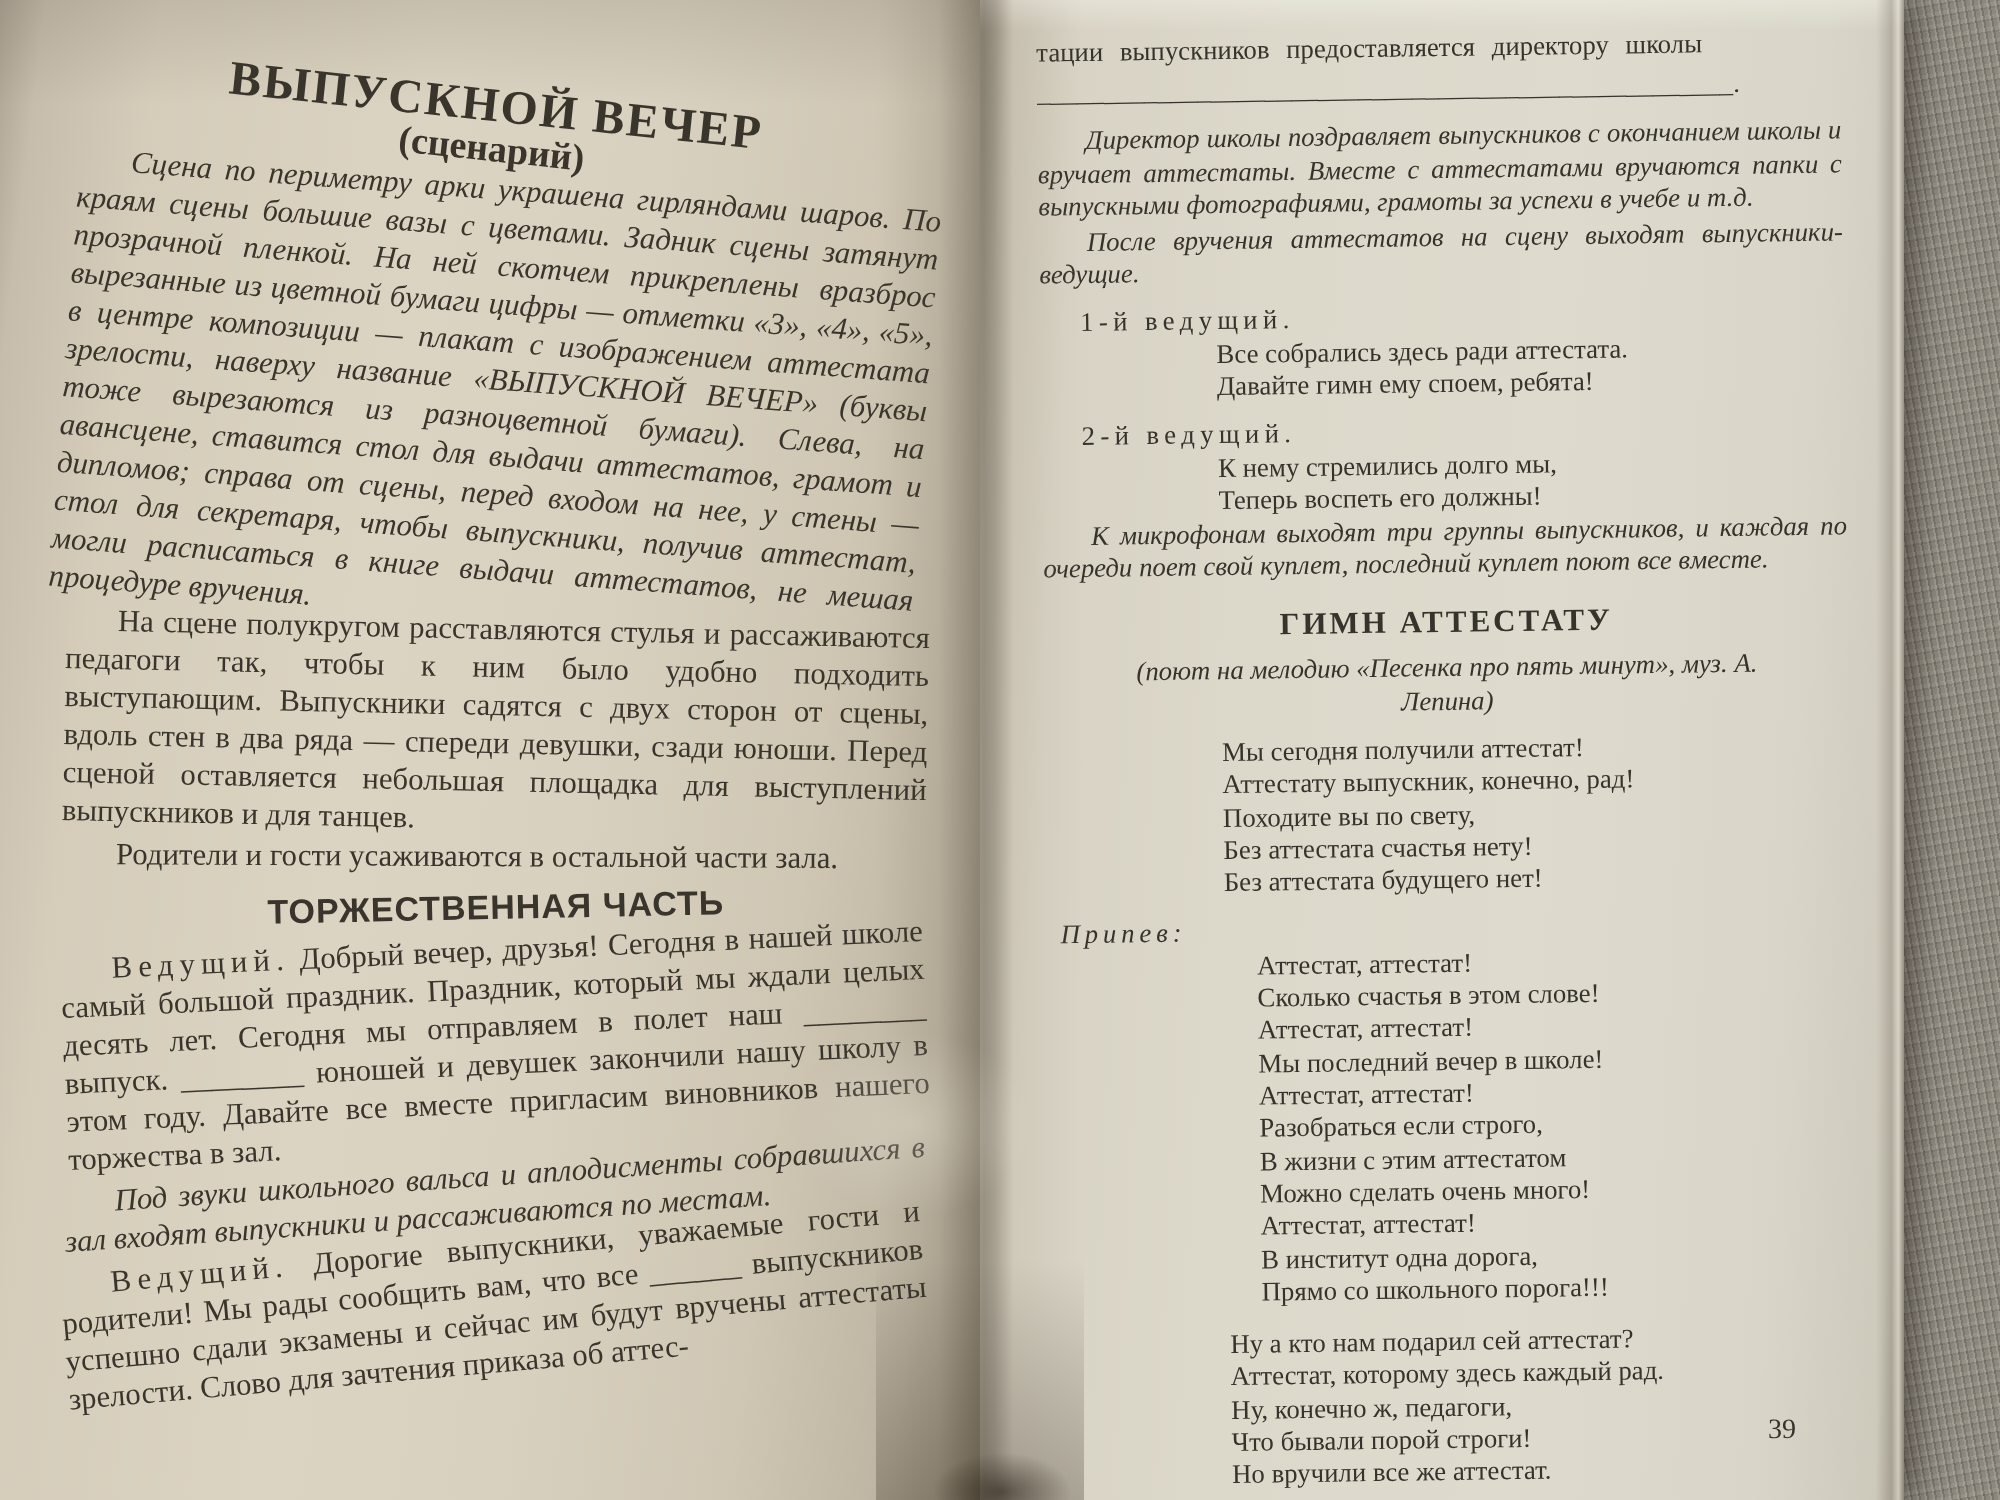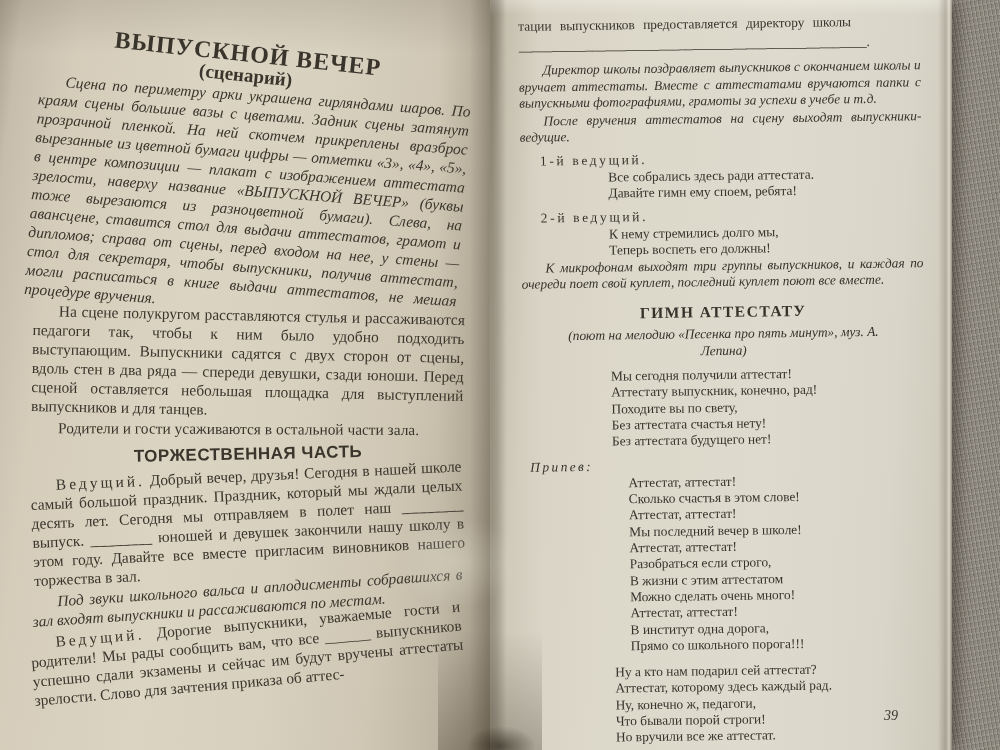--- a/index.html
+++ b/index.html
@@ -52,21 +52,21 @@
   .blank-rule{white-space:nowrap;overflow:hidden;height:18px;margin:4px 0 6px;letter-spacing:0;text-align:left;}
   .rstage{font-style:italic;text-indent:24px;margin:0 0 2px;}
   .speaker-line{margin:7px 0 1px 20px;text-align:left;}
   .verse p{margin:0 0 0 88px;text-align:left;text-indent:0;}
   .verse.chorus p{margin-left:104px;}
   .chorus-label{font-style:italic;letter-spacing:.18em;margin:8px 0 1px 6px;text-align:left;}
   .hymn-title{text-align:center;font-size:15.5px;letter-spacing:1.5px;font-weight:bold;margin:14px 0 6px;}
   .hymn-note{text-align:center;font-style:italic;max-width:320px;margin:0 auto 8px;text-indent:0;}
   .v1{margin-bottom:2px;}
   .v2{margin-top:10px;}
-  .page-number{position:absolute;right:54px;bottom:26px;font-size:14px;color:#36332c;font-style:italic;}
+  .page-number{position:absolute;right:54px;bottom:26px;font-size:14px;color:#36332c;}
   
   .gutter{position:absolute;left:438px;top:0;width:104px;height:750px;pointer-events:none;
     background:
       linear-gradient(0deg, rgba(40,32,20,.28) 0%, rgba(40,32,20,0) 16%),
       linear-gradient(90deg, rgba(80,68,50,0) 0%, rgba(80,68,50,.10) 30%, rgba(58,48,34,.38) 52%, rgba(58,48,34,.30) 57%, rgba(130,120,100,.10) 66%, rgba(80,68,50,0) 100%);}
   .spine-shadow{position:absolute;left:466px;top:726px;width:70px;height:40px;pointer-events:none;
     background:radial-gradient(ellipse at center, rgba(28,20,10,.55), rgba(28,20,10,0) 70%);}
   .glare{position:absolute;left:392px;top:512px;width:130px;height:100px;pointer-events:none;
     background:radial-gradient(ellipse at center, rgba(255,252,240,.26), rgba(255,252,240,0) 65%);}
   .fore-edge{position:absolute;left:938px;top:0;width:14px;height:750px;pointer-events:none;

